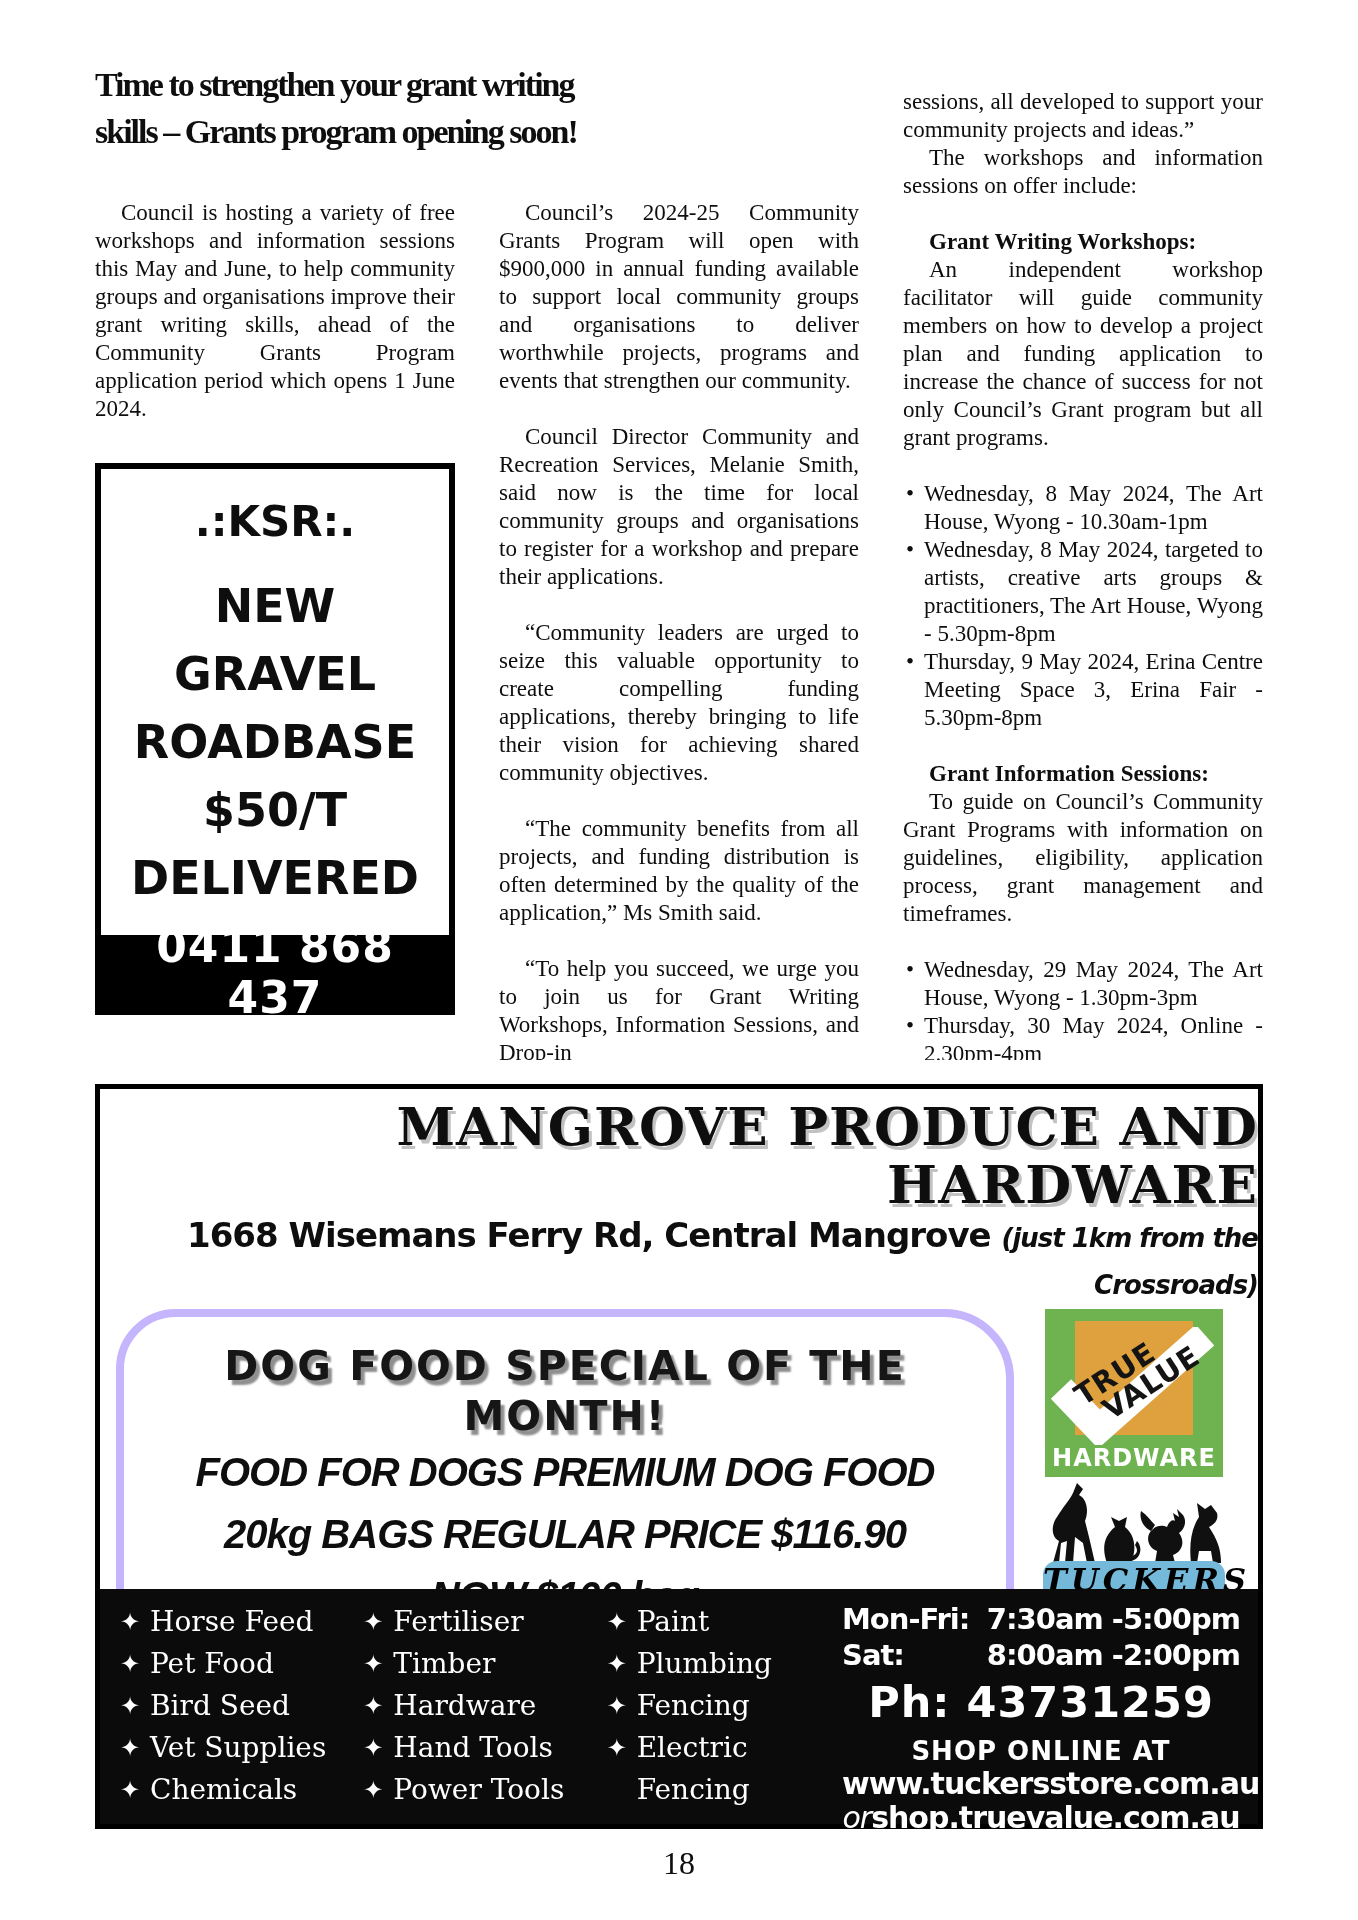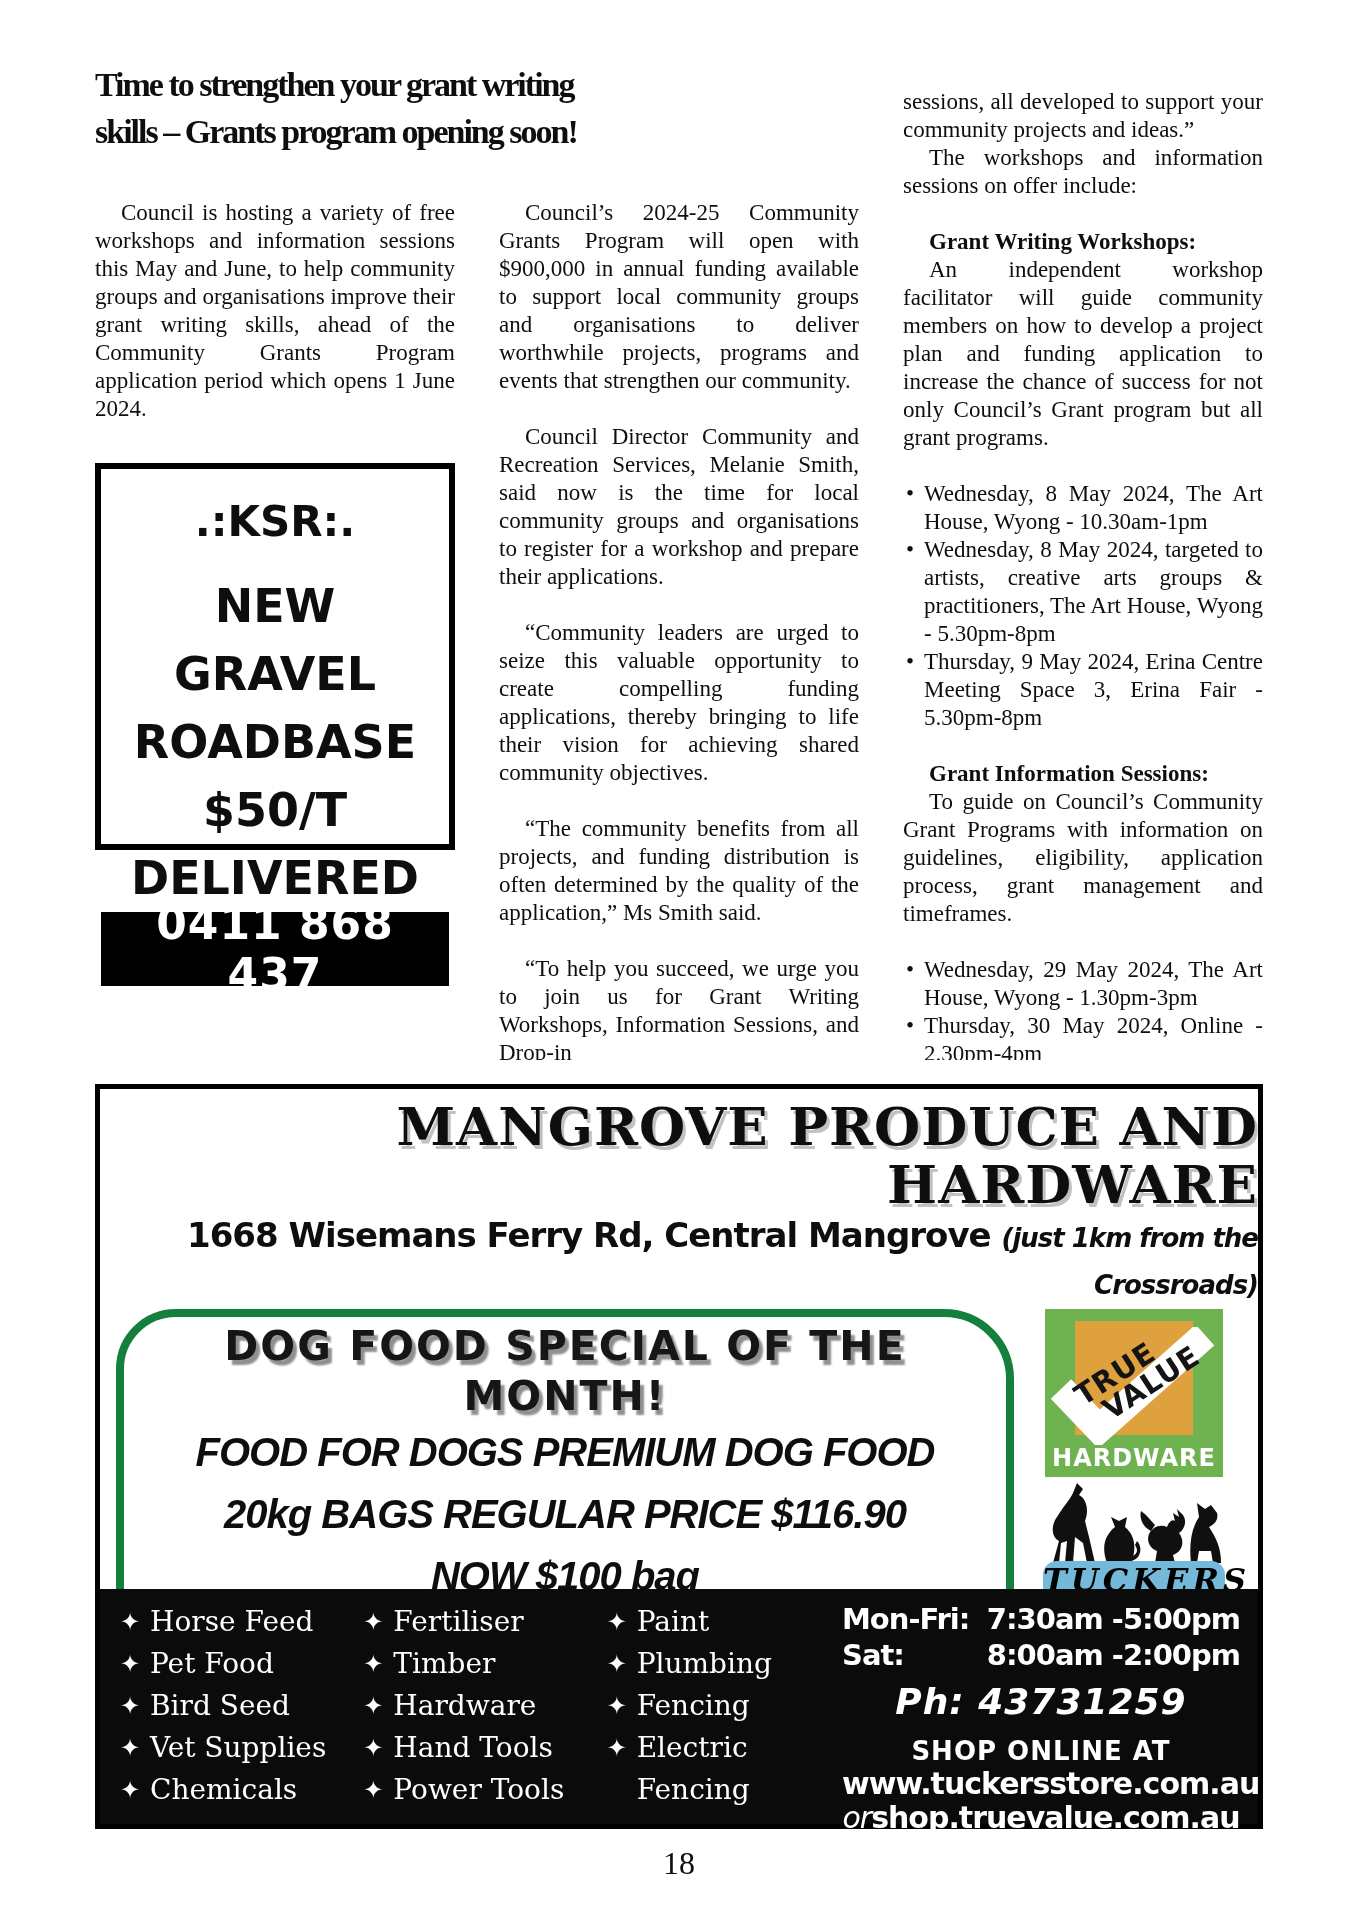--- a/index.html
+++ b/index.html
@@ -18,40 +18,40 @@
   .col3{grid-area:1/3/3/4;padding-top:30px;}
   .bodytext{font-size:23px;line-height:28px;text-align:justify;}
   .bodytext p{margin:0 0 28px;}
   .bodytext p.tight{margin:0;}
   .indent{text-indent:26px;}
   .sec-heading{font-weight:bold;text-indent:26px;margin:0;}
   ul.events{margin:0 0 28px;padding:0;list-style:none;}
   ul.events li{position:relative;padding-left:21px;margin:0;}
   ul.events .bullet-icon{position:absolute;left:3px;top:0;}
   
-  .ksr{margin-top:40px;border:6px solid #000;height:387px;box-sizing:border-box;
+  .ksr{margin-top:40px;border:6px solid #000;height:552px;box-sizing:border-box;
        display:flex;flex-direction:column;text-align:center;
        font-family:"DejaVu Sans",sans-serif;font-weight:bold;}
   .ksr-body{flex:1;padding-top:28px;}
   .ksr-brand{font-size:42px;margin-bottom:26px;}
   .ksr-line{font-size:46px;line-height:68px;}
   .ksr-phone{height:74px;background:#000;color:#fff;display:flex;align-items:center;
              justify-content:center;font-size:44px;letter-spacing:1px;}
   
   .ad{margin-top:24px;border:5px solid #000;height:745px;box-sizing:border-box;
       position:relative;background:#fff;}
   .ad-title{text-align:right;font-family:"DejaVu Serif",serif;font-weight:bold;
             font-size:53px;line-height:58px;margin-top:8px;letter-spacing:1px;
             text-shadow:3px 4px 0 #c2c2c2;}
   .ad-address{text-align:right;font-family:"DejaVu Sans",sans-serif;font-weight:bold;
               font-size:34px;line-height:44px;letter-spacing:-1px;}
   .ad-address .note{font-size:26px;font-style:italic;letter-spacing:-1px;}
   .ad-main{display:flex;height:392px;box-sizing:border-box;padding:0 16px;margin-top:2px;}
-  .bubble{flex:1;border:8px solid #15803d;border-radius:60px 70px 90px 70px;
-          box-sizing:border-box;text-align:center;padding-top:4px;margin-right:12px;}
+  .bubble{flex:1;border:8px solid #c4b5fd;border-radius:60px 70px 90px 70px;
+          box-sizing:border-box;text-align:center;padding-top:24px;margin-right:12px;}
   .bubble-headline{font-family:"DejaVu Sans",sans-serif;font-weight:bold;font-size:41px;
                    line-height:50px;letter-spacing:2px;color:#161616;
                    text-shadow:4px 5px 2px #8f8f8f;}
   .bubble-line{font-family:"Liberation Sans",sans-serif;font-weight:bold;font-style:italic;
                font-size:40px;line-height:62px;letter-spacing:-1px;}
   .ad-logos{width:216px;display:flex;flex-direction:column;align-items:center;}
   
   .tv{width:178px;height:168px;background:#6fb350;position:relative;overflow:hidden;flex:none;}
   .tv-orange{position:absolute;left:30px;top:12px;width:118px;height:114px;background:#dfa03e;}
   .tv-check{position:absolute;left:2px;top:18px;}
@@ -86,21 +86,21 @@
              display:flex;box-sizing:border-box;padding:12px 18px 0 20px;color:#fff;}
   .products{flex:1;display:grid;grid-template-columns:1fr 1fr 1fr;column-gap:8px;}
   .pcol{margin:0;padding:0;list-style:none;}
   .pcol li{position:relative;padding-left:30px;font-family:"DejaVu Serif",serif;
            font-size:28px;line-height:42px;}
   .pcol .diamond{position:absolute;left:0;top:0;font-size:24px;
                  font-family:"DejaVu Sans",sans-serif;}
   .contact{width:398px;font-family:"DejaVu Sans",sans-serif;font-weight:bold;text-align:center;}
   .hours-row{display:flex;justify-content:space-between;font-size:29px;line-height:36px;
              letter-spacing:-1px;}
-  .ad-phone{font-size:36px;line-height:50px;margin-top:4px;letter-spacing:1px;font-style:italic;}
+  .ad-phone{font-size:43px;line-height:50px;margin-top:4px;letter-spacing:1px;}
   .shop1{font-size:26px;line-height:32px;margin-top:8px;letter-spacing:1px;}
   .shop-url{font-size:30px;line-height:34px;letter-spacing:-1px;}
   .shop-or{font-style:italic;font-weight:normal;margin-right:0;}
   
   .pagenum{text-align:center;font-size:32px;margin-top:16px;}
 </style>
 </head>
 <body>
 
 <div class="page">

